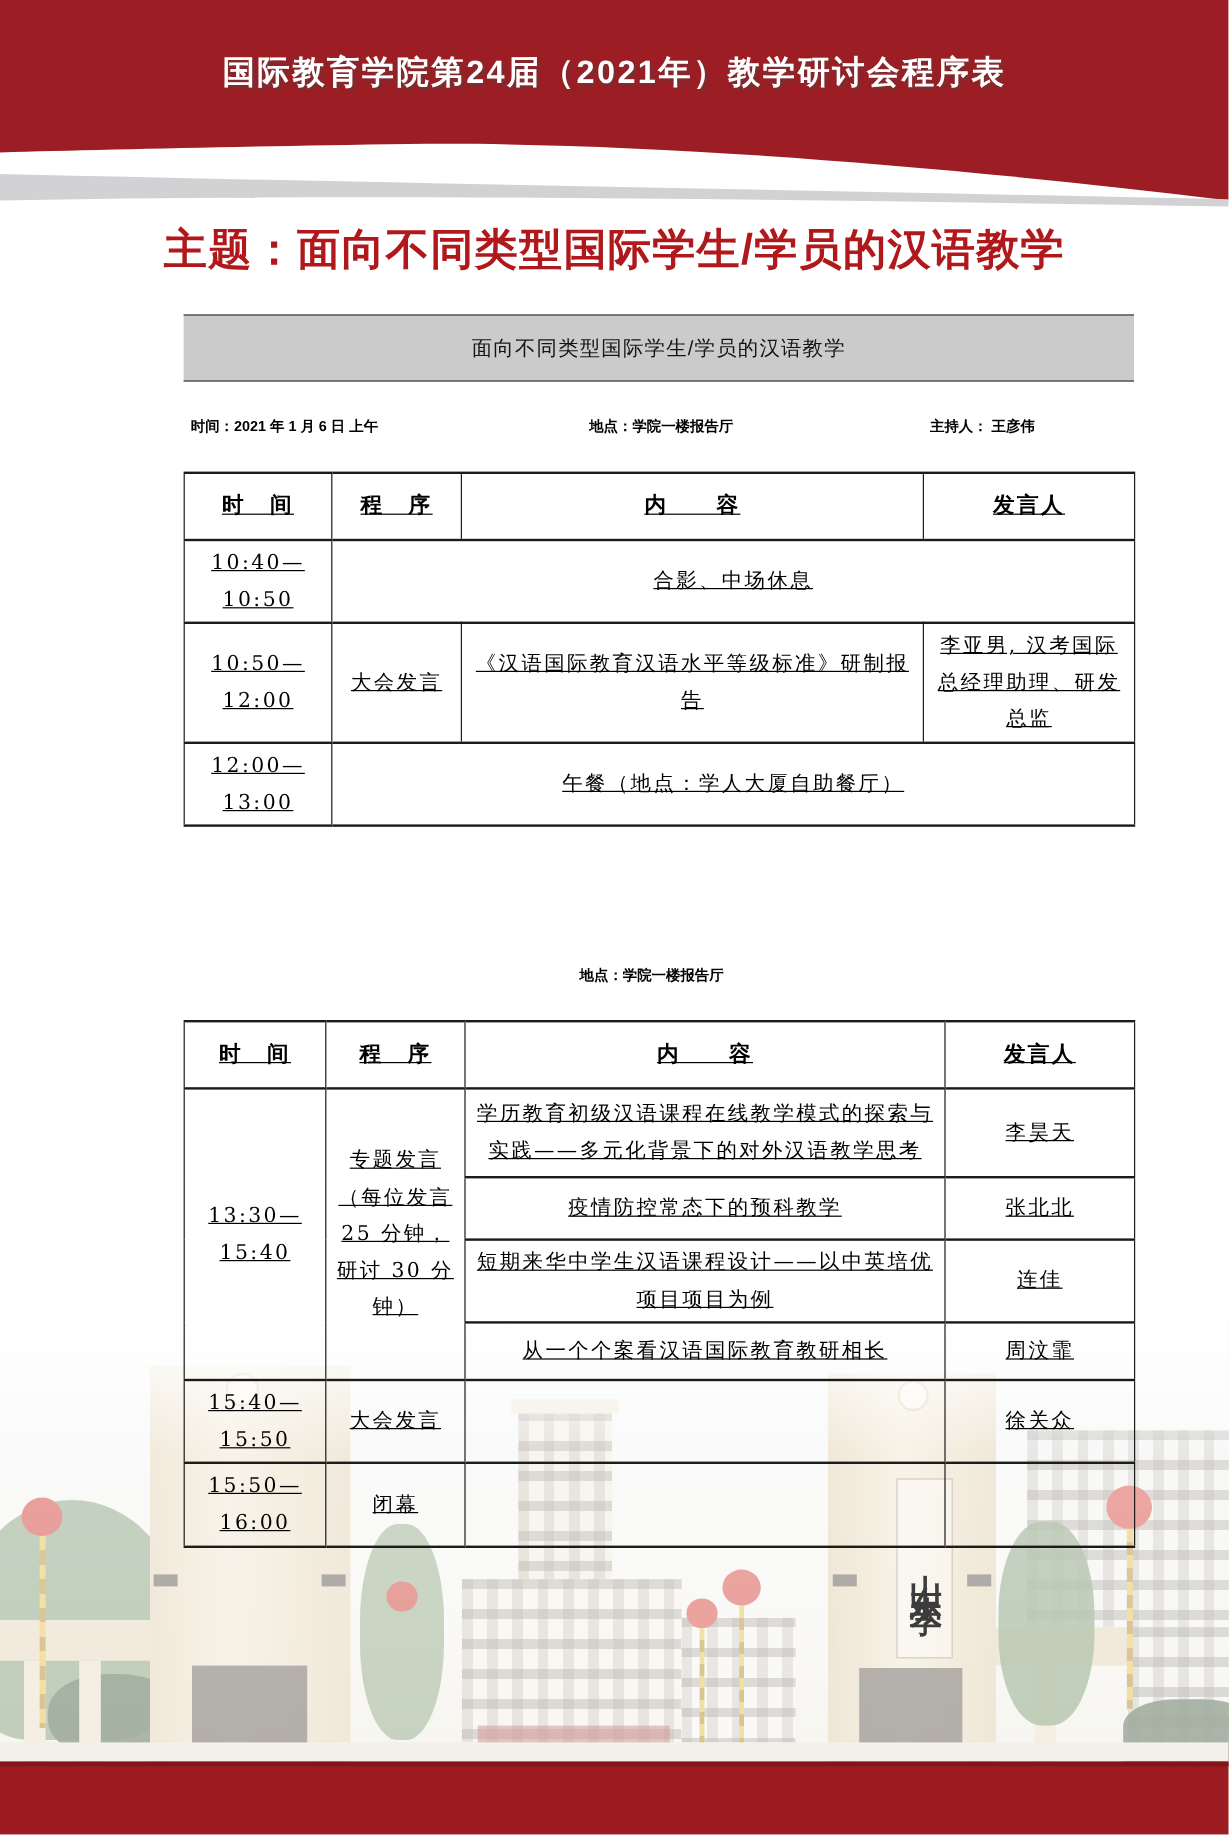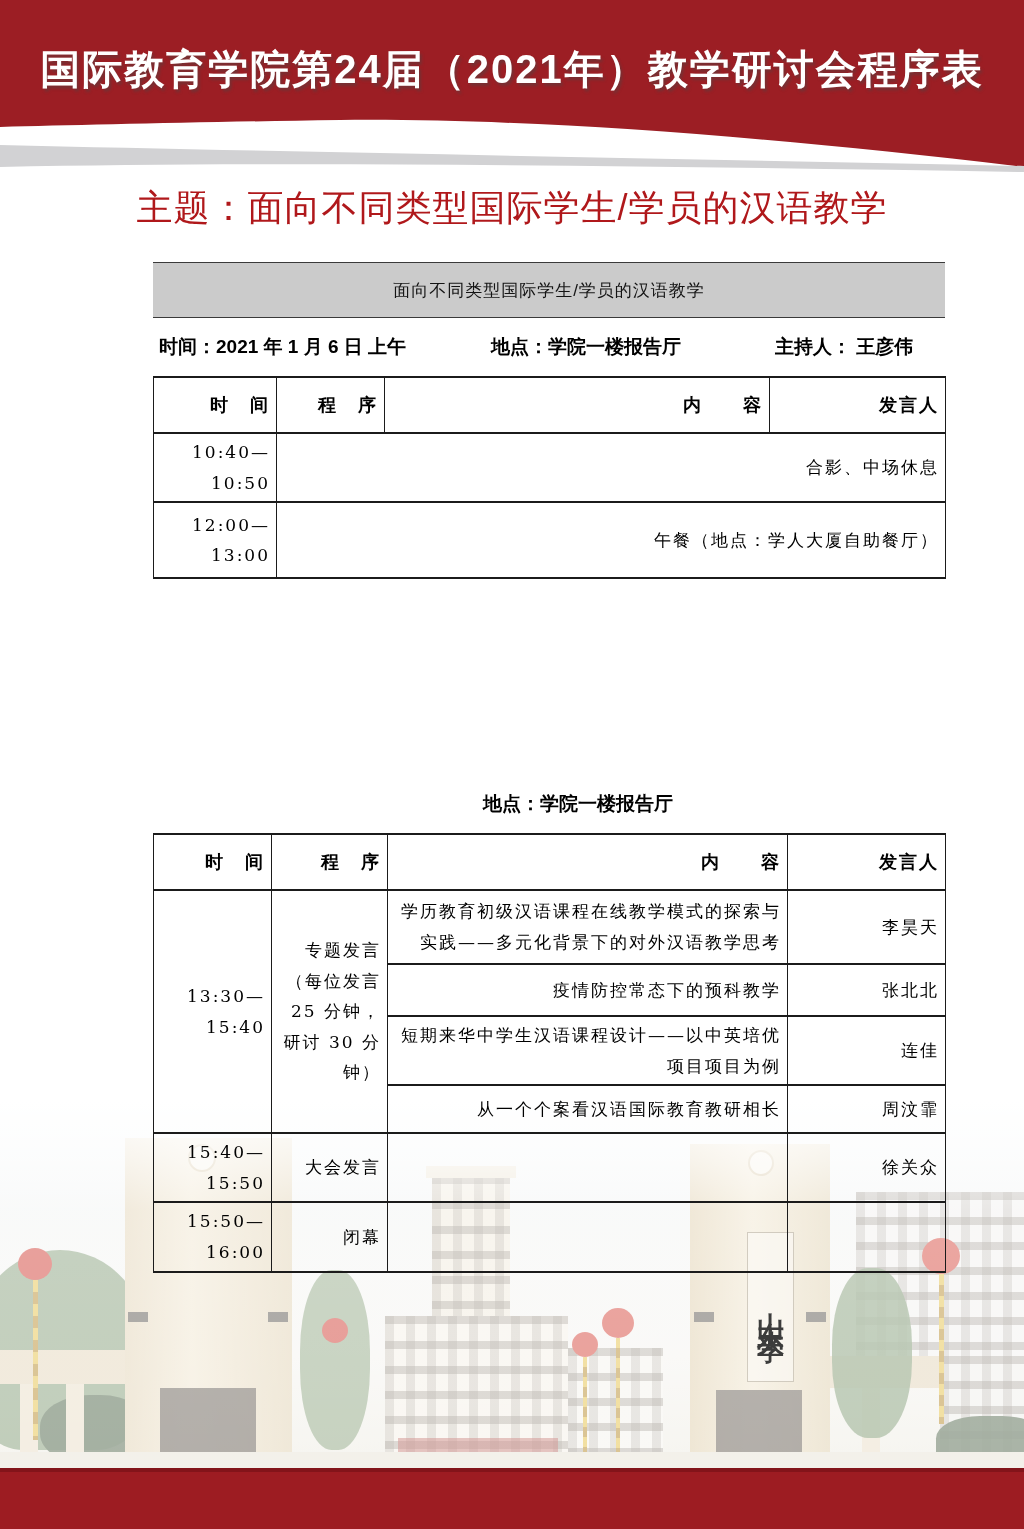--- a/index.html
+++ b/index.html
@@ -2,45 +2,45 @@
 <html><head>
 <meta charset="utf-8">
 <style>
   html,body{margin:0;padding:0;background:#ffffff;}
   .page{position:relative;width:1024px;height:1529px;overflow:hidden;background:#ffffff;
         font-family:"Liberation Sans","DejaVu Sans",sans-serif;}
 
   
   .banner-svg{position:absolute;left:0;top:0;width:1024px;height:190px;display:block;}
   .banner-title{position:absolute;left:0;top:42px;width:1024px;text-align:center;
-    color:#ffffff;font-size:40px;font-weight:bold;letter-spacing:2px;
+    color:#ffffff;font-size:27px;font-weight:bold;letter-spacing:2px;
     text-shadow:2px 3px 3px rgba(70,70,70,.45);}
 
   
   .theme-title{position:absolute;left:0;top:184px;width:1024px;text-align:center;
-    color:#b0181b;font-size:36px;font-weight:normal;letter-spacing:1px;}
+    color:#b0181b;font-size:36px;font-weight:bold;letter-spacing:1px;}
 
   
   .section{position:absolute;left:120px;width:792px;z-index:2;margin-left:33px;}
   .sec1{top:262px;}
   .sec2{top:775px;}
   .sec-bar{height:54px;background:#cbcbcb;border-top:1px solid #3a3a3a;border-bottom:1px solid #3a3a3a;
     display:flex;align-items:center;justify-content:center;font-size:17px;color:#141414;letter-spacing:1px;}
-  .sec-info{position:relative;height:58px;font-weight:bold;font-size:19px;color:#000;}
+  .sec-info{position:relative;height:75px;font-weight:bold;font-size:12px;color:#000;}
   .sec-info span{position:absolute;top:50%;transform:translateY(-50%);white-space:nowrap;}
   .info-time{left:6px;}
   .info-place{left:338px;}
   .info-host{left:622px;}
   .sec2 .info-place{left:330px;}
 
   
   table.s-table{width:792px;border-collapse:collapse;table-layout:fixed;background:transparent;}
   .s-table th,.s-table td{border:1px solid #1b1b1b;border-top-width:2px;border-bottom-width:2px;
-    text-align:right;vertical-align:middle;color:#000;padding:3px 6px;
-    font-family:"DejaVu Serif","Liberation Serif",serif;font-size:17px;letter-spacing:2px;line-height:1.8;}
+    text-align:center;vertical-align:middle;color:#000;padding:3px 6px;
+    font-family:"DejaVu Serif","Liberation Serif",serif;font-size:17px;letter-spacing:2px;line-height:1.8;text-decoration:underline;}
   .s-table th{font-weight:bold;font-size:18px;letter-spacing:2px;}
   .time-cell{font-family:"Liberation Serif","DejaVu Serif",serif;font-size:18px;letter-spacing:.5px;}
   .speaker-cell{font-size:16px;letter-spacing:1px;line-height:1.55;padding:3px 4px;}
   .proc-block{line-height:2.05;padding:4px 9px;}
   #t1 tr:nth-child(1){height:56px;}
   #t1 tr:nth-child(2){height:56px;}
   #t1 tr:nth-child(3){height:76px;}
   #t1 tr:nth-child(4){height:50px;}
   #t1 tr:nth-child(5){height:62px;}
   #t1 tr:nth-child(6){height:58px;}
@@ -160,20 +160,26 @@
         <th>时　间</th>
         <th>程　序</th>
         <th>内　　容</th>
         <th>发言人</th>
       </tr>
       <tr>
         <td class="time-cell">10:40—10:50</td>
         <td colspan="3">合影、中场休息</td>
       </tr>
       <tr>
+        <td class="time-cell">10:50—12:00</td>
+        <td>大会发言</td>
+        <td>《汉语国际教育汉语水平等级标准》研制报告</td>
+        <td class="speaker-cell">李亚男, 汉考国际总经理助理、研发总监</td>
+      </tr>
+      <tr>
         <td class="time-cell">12:00—13:00</td>
         <td colspan="3">午餐（地点：学人大厦自助餐厅）</td>
       </tr>
     </tbody>
       </table>
   </div>
 
   <div class="section sec2">
     <div class="sec-info">
       <span class="info-place">地点：学院一楼报告厅</span>

